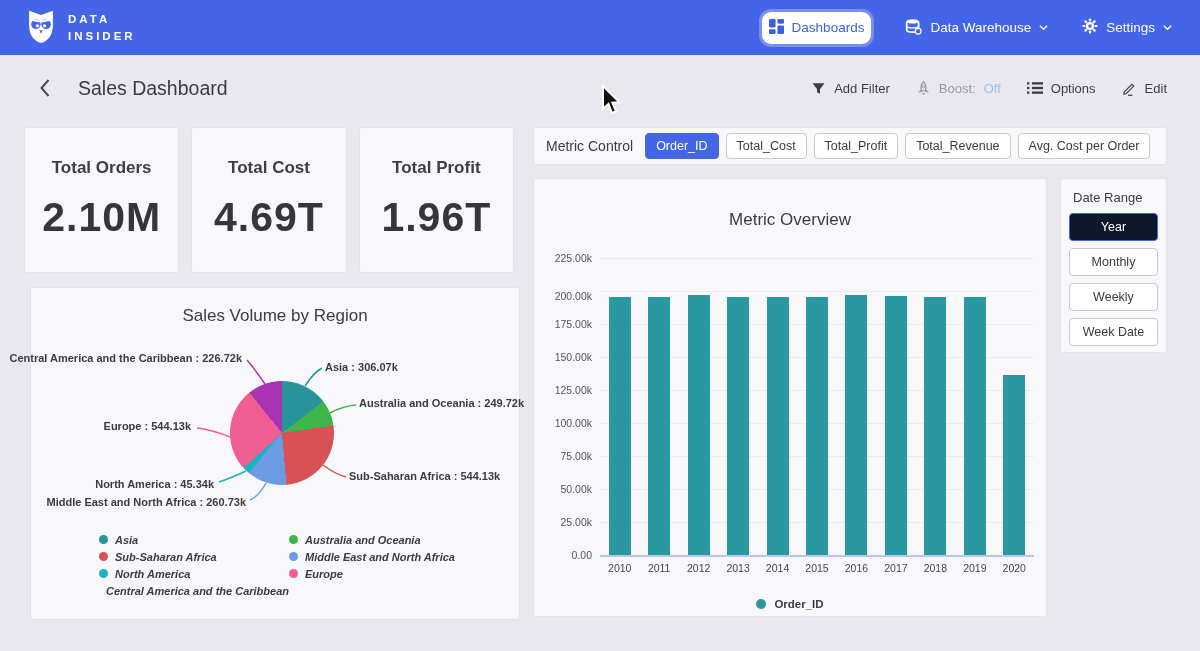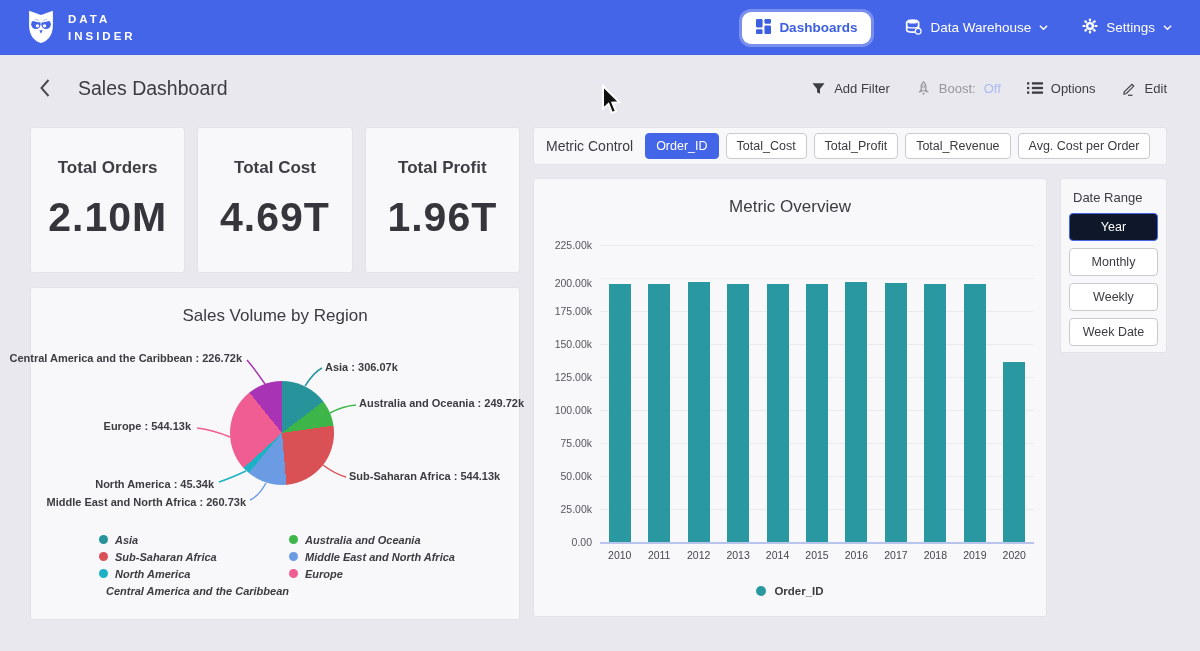--- a/index.html
+++ b/index.html
@@ -9,60 +9,60 @@
   .stage { position:relative; width:1200px; height:651px; background:#e9e8ee; }
 
   
   .topbar { position:absolute; top:0; left:0; width:1200px; height:55px;
             background:#4565e8; display:flex; align-items:center; justify-content:space-between;
             padding:0 28px 0 24px; }
   .brand { display:flex; align-items:center; gap:10px; }
   .brand-text { color:#fff; font-size:11.5px; font-weight:bold; letter-spacing:3px; line-height:1.45; }
   .nav-right { display:flex; align-items:center; gap:34px; }
   .nav-pill { display:flex; align-items:center; gap:8px; background:#fff; color:#3c5ee0;
-              font-size:13.5px; font-weight:bold; padding:7px 14px; border-radius:9px;
+              font-size:13.5px; font-weight:normal; padding:7px 7px; border-radius:9px;
               box-shadow:0 0 0 3px rgba(255,255,255,0.28); cursor:pointer; }
   .nav-item { display:flex; align-items:center; gap:8px; color:#fff; font-size:13.5px;
               font-weight:500; cursor:pointer; }
   .chev { width:9px; height:9px; }
 
   
   .page-header { position:absolute; top:55px; left:0; width:1200px; height:66px;
                  display:flex; align-items:center; padding:0 33px; }
   .back-btn { width:22px; height:22px; display:flex; align-items:center; justify-content:center; cursor:pointer; }
   .page-title { font-size:19.5px; color:#3b3b41; font-weight:500; margin-left:23px; }
   .header-actions { margin-left:auto; display:flex; align-items:center; gap:26px; }
   .h-action { display:flex; align-items:center; gap:8px; font-size:13px; font-weight:500;
               color:#3d3d44; cursor:pointer; }
   .h-action.muted { color:#97979f; }
   .boost-off { color:#a9bbf2; }
 
   
   .card { position:absolute; background:#f8f8fa; border:1px solid #e3e2e8; border-radius:3px; }
 
-  .kpi-row { position:absolute; left:30px; top:127px; width:490px; height:146px;
+  .kpi-row { position:absolute; left:24px; top:127px; width:490px; height:146px;
              display:flex; gap:12px; }
   .kpi-card { flex:1; background:#f8f8fa; border:1px solid #e3e2e8; border-radius:3px;
               display:flex; flex-direction:column; align-items:center; padding-top:30px; }
   .kpi-label { font-size:17px; font-weight:bold; color:#3d3d44; }
   .kpi-value { font-size:41px; font-weight:bold; color:#35353b; margin-top:16px; letter-spacing:1px; }
 
   
   .metric-panel { left:533px; top:127px; width:634px; height:38px;
                   display:flex; align-items:center; padding:0 12px; gap:12px; }
   .metric-label { font-size:14px; color:#3b3b40; }
   .metric-buttons { display:flex; gap:7px; }
   .opt-btn { font-family:"Liberation Sans", sans-serif; font-size:12.5px; color:#3b3b40;
              background:#fff; border:1px solid #c9c9d0; border-radius:4px;
              padding:5px 10px; cursor:pointer; }
   .opt-btn.selected { background:#4365e8; border-color:#4365e8; color:#fff; }
 
   
   .bar-card { left:533px; top:178px; width:514px; height:439px; }
-  .chart-title { text-align:center; font-size:17px; color:#3b3b41; margin-top:18px; }
+  .chart-title { text-align:center; font-size:17px; color:#3b3b41; margin-top:31px; }
   .plot-wrap { position:relative; margin:28px 12px 0 66px; height:297px; }
   .gridline { position:absolute; left:0; right:0; height:1px; background:#ebebee; }
   .gridline.zero { height:2px; background:#b9c4ec; }
   .ytick { position:absolute; right:calc(100% + 8px); width:55px; text-align:right;
            font-size:10.5px; color:#55555c; transform:translateY(-50%); white-space:nowrap; }
   .bars { position:absolute; left:0; right:0; top:0; bottom:0; display:flex;
           align-items:flex-end; justify-content:space-around; }
   .bar { width:22px; background:#2a98a0; cursor:pointer; }
   .xlabels { display:flex; margin:7px 12px 0 66px; }
   .xlabel { flex:1; text-align:center; font-size:10.5px; color:#46464c; }

